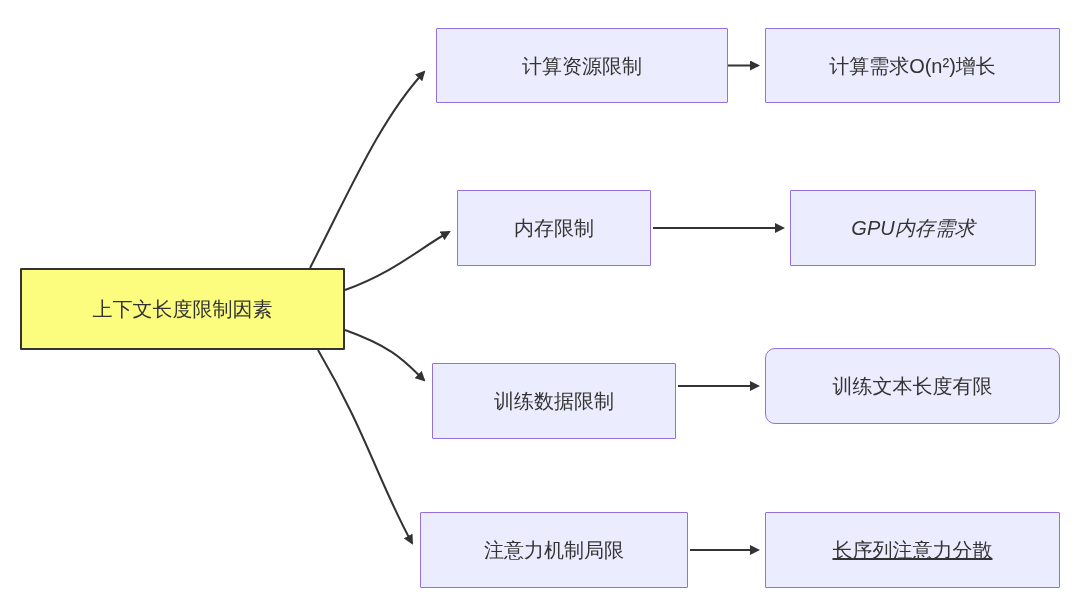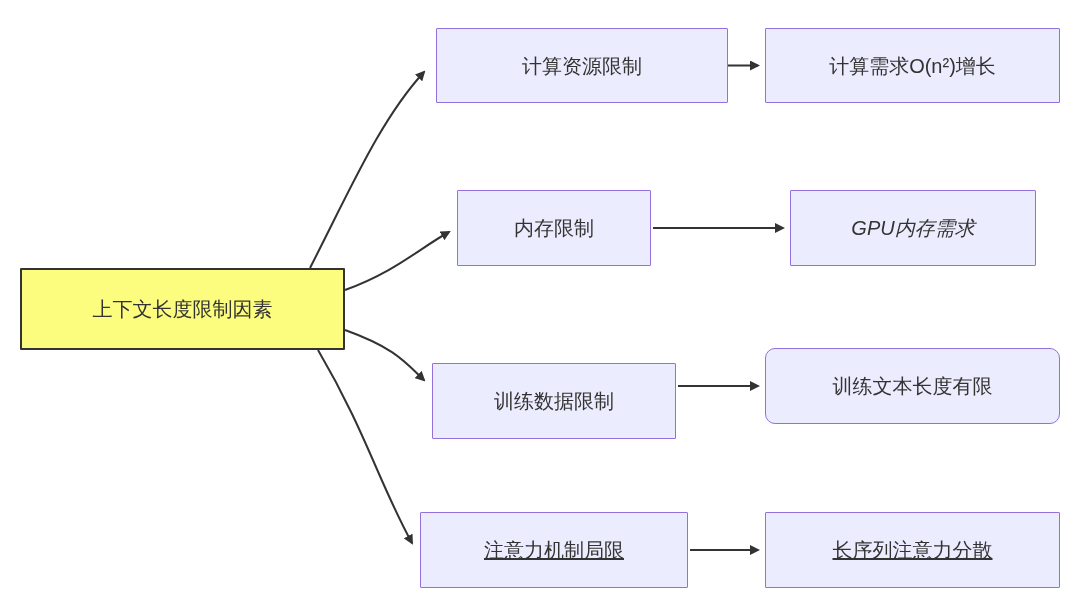--- a/index.html
+++ b/index.html
@@ -42,21 +42,21 @@
     border: 2px solid var(--root-border);
     font-size: 20px;
   }
   #root-node { left: 20px;  top: 268px; width: 325px; height: 82px; }
   #mid-0     { left: 436px; top: 28px;  width: 292px; height: 75px; }
   #end-0     { left: 765px; top: 28px;  width: 295px; height: 75px; }
   #mid-1     { left: 457px; top: 190px; width: 194px; height: 76px; align-items: center; }
   #end-1     { left: 790px; top: 190px; width: 246px; height: 76px; font-style: italic; }
   #mid-2     { left: 432px; top: 348px; width: 244px; height: 76px; margin-top: 15px; }
   #end-2     { left: 765px; top: 348px; width: 295px; height: 76px; border-radius: 10px; }
-  #mid-3     { left: 420px; top: 512px; width: 268px; height: 76px; text-decoration: underline; }
+  #mid-3     { left: 420px; top: 512px; width: 268px; height: 76px; }
   #end-3     { left: 765px; top: 512px; width: 295px; height: 76px; text-decoration: underline; }
   .edges {
     position: absolute;
     inset: 0;
     width: 1080px;
     height: 608px;
     pointer-events: none;
   }
   .edges path.arrow {
     fill: none;

